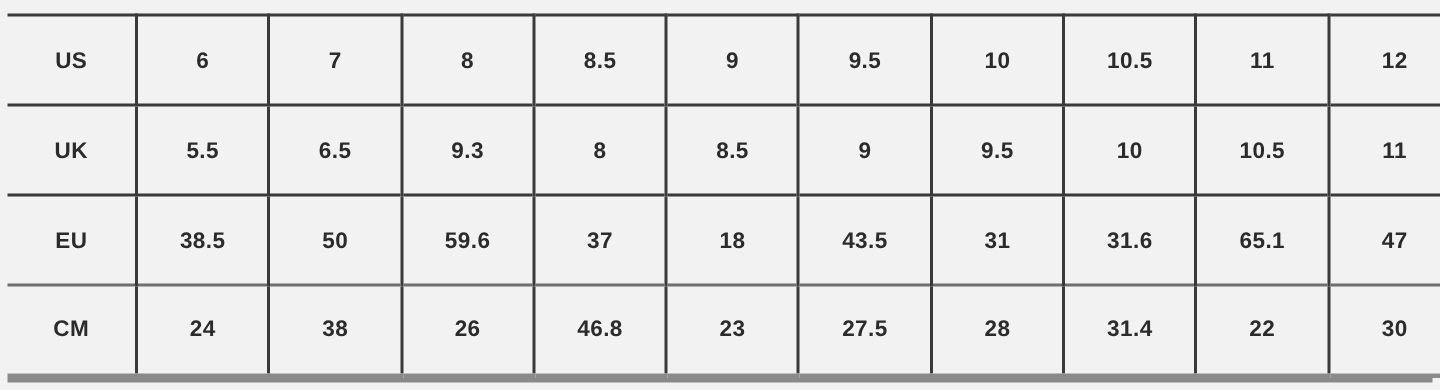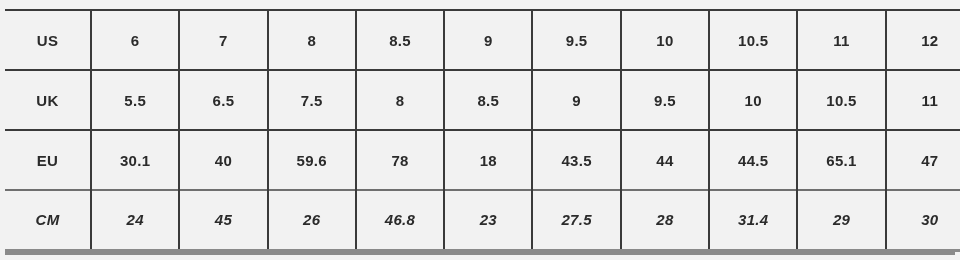--- a/index.html
+++ b/index.html
@@ -61,21 +61,20 @@
     border-left: none;
   }
 
   table.size-table td.data-cell {
     width: 86.3px;
   }
 
   
   table.size-table tr:last-child td {
     border-bottom: 3px solid #8a8a8a;
-    font-style: italic;
   }
 
   
   table.size-table tr.row-cm td {
     border-top: 2px solid #6f6f6f;
   }
 
   .bottom-edge {
     position: absolute;
     left: 5px;
@@ -104,55 +103,55 @@
         <td class="data-cell">10</td>
         <td class="data-cell">10.5</td>
         <td class="data-cell">11</td>
         <td class="data-cell">12</td>
       </tr>
 
       <tr class="row-uk">
         <td class="row-label">UK</td>
         <td class="data-cell">5.5</td>
         <td class="data-cell">6.5</td>
-        <td class="data-cell">7.5</td>
+        <td class="data-cell">9.3</td>
         <td class="data-cell">8</td>
         <td class="data-cell">8.5</td>
         <td class="data-cell">9</td>
         <td class="data-cell">9.5</td>
         <td class="data-cell">10</td>
         <td class="data-cell">10.5</td>
         <td class="data-cell">11</td>
       </tr>
 
       <tr class="row-eu">
         <td class="row-label">EU</td>
-        <td class="data-cell">30.1</td>
-        <td class="data-cell">40</td>
+        <td class="data-cell">38.5</td>
+        <td class="data-cell">50</td>
         <td class="data-cell">59.6</td>
-        <td class="data-cell">78</td>
+        <td class="data-cell">37</td>
         <td class="data-cell">18</td>
         <td class="data-cell">43.5</td>
-        <td class="data-cell">44</td>
-        <td class="data-cell">44.5</td>
+        <td class="data-cell">31</td>
+        <td class="data-cell">31.6</td>
         <td class="data-cell">65.1</td>
         <td class="data-cell">47</td>
       </tr>
 
       <tr class="row-cm">
         <td class="row-label">CM</td>
         <td class="data-cell">24</td>
-        <td class="data-cell">45</td>
+        <td class="data-cell">38</td>
         <td class="data-cell">26</td>
         <td class="data-cell">46.8</td>
         <td class="data-cell">23</td>
         <td class="data-cell">27.5</td>
         <td class="data-cell">28</td>
         <td class="data-cell">31.4</td>
-        <td class="data-cell">29</td>
+        <td class="data-cell">22</td>
         <td class="data-cell">30</td>
       </tr>
 
     </tbody>
   </table>
 
   <div class="bottom-edge"></div>
 
 </div>
 

